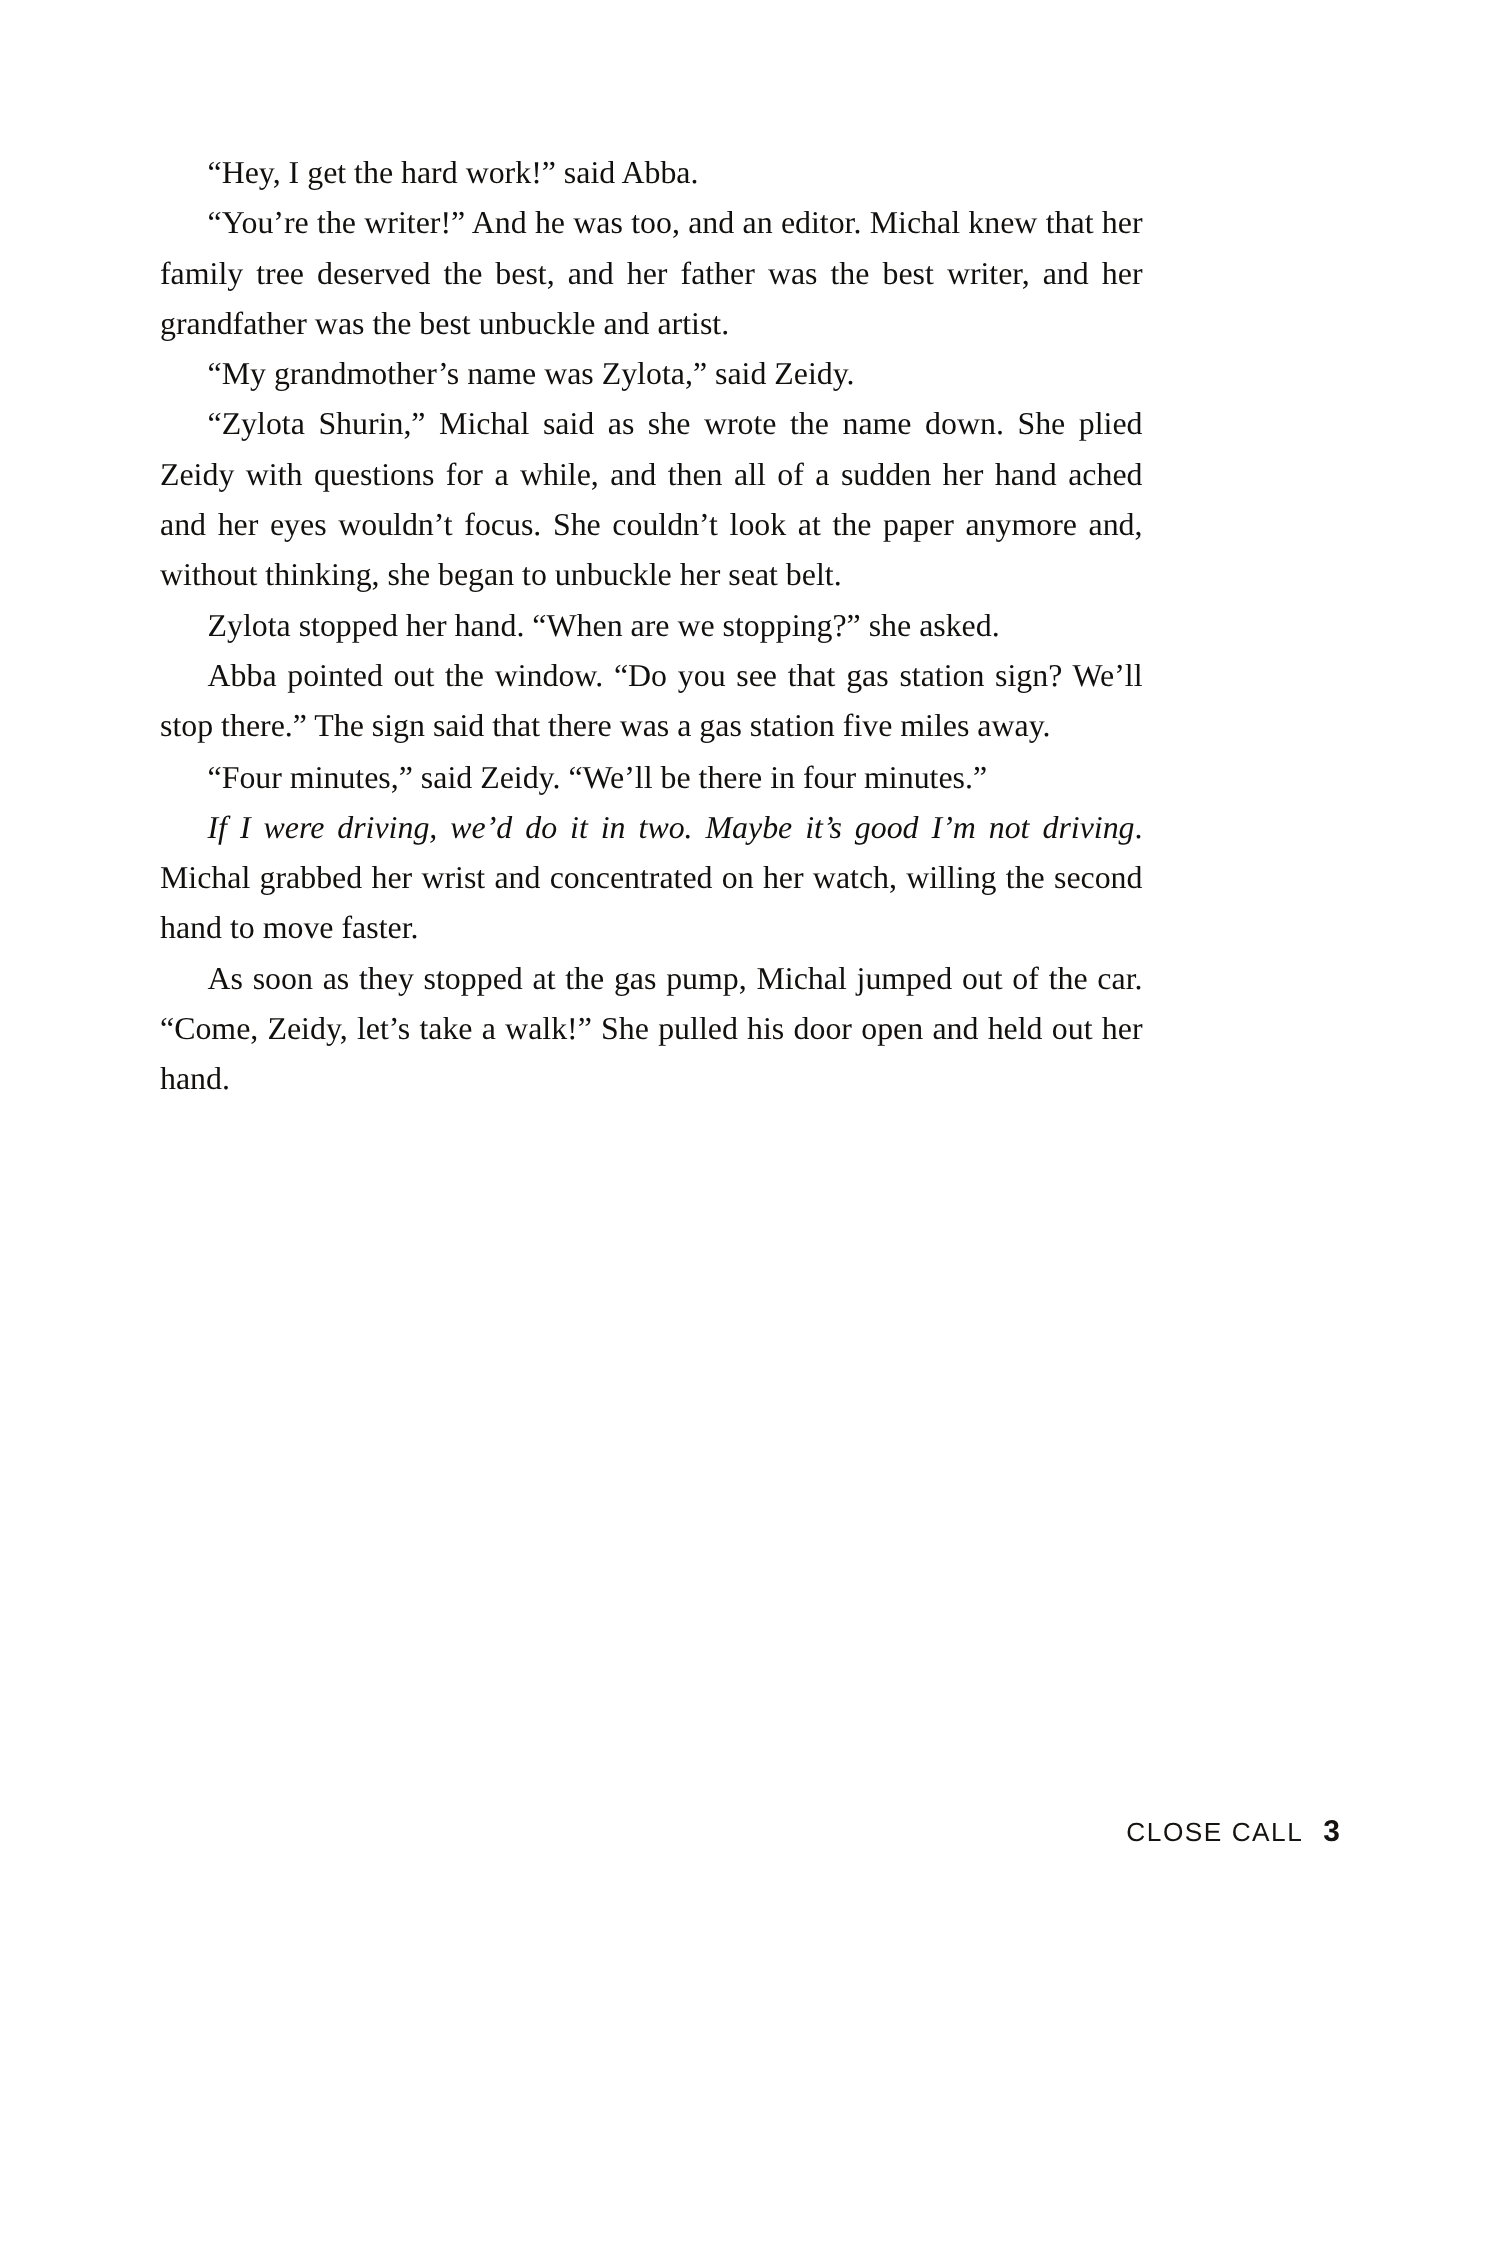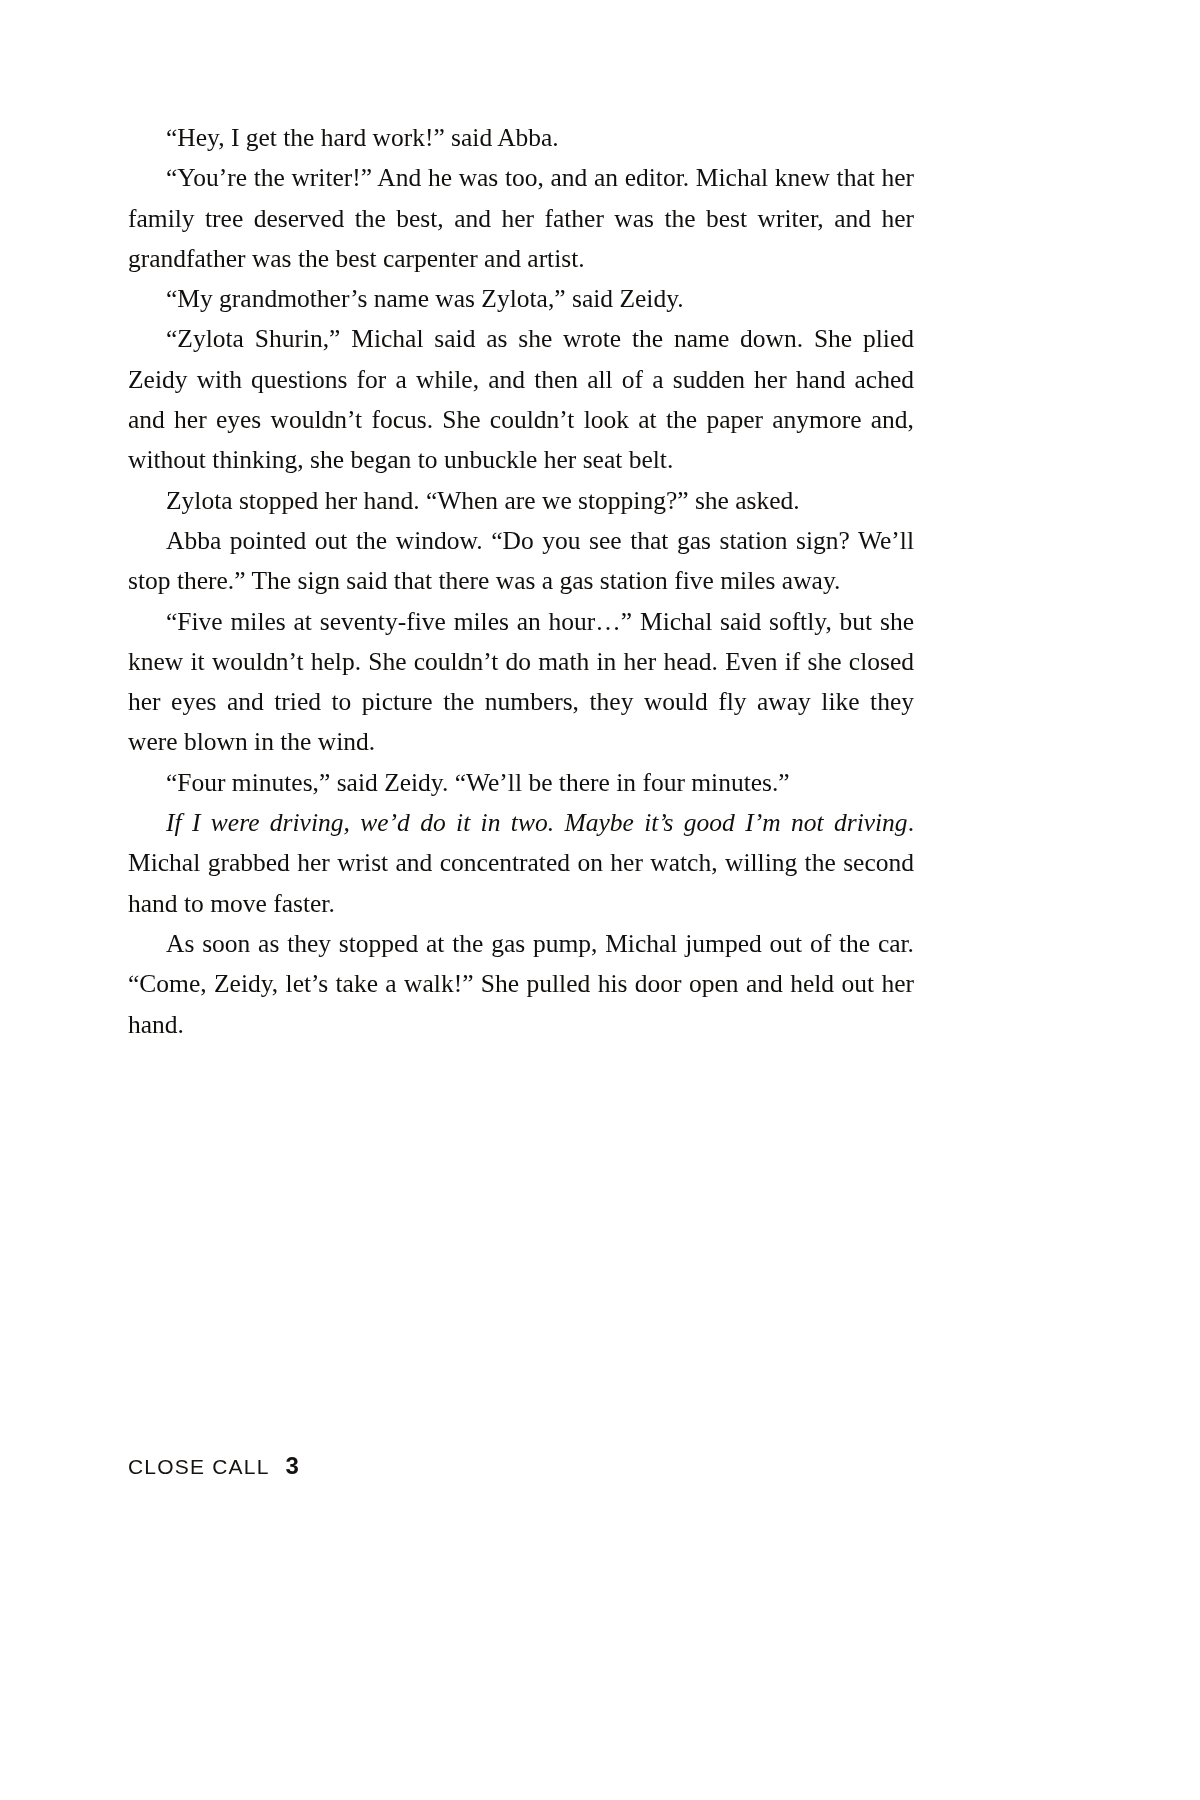--- a/index.html
+++ b/index.html
@@ -35,20 +35,21 @@
   .para em {
     font-style: italic;
     margin-top: 38px;
   }
   .footer {
     position: absolute;
     left: 128px;
     right: 128px;
     top: 1452px;
     display: flex;
+    justify-content: flex-end;
     align-items: baseline;
   }
   .footer-title {
     font-family: "Liberation Sans", "DejaVu Sans", sans-serif;
     font-size: 21px;
     letter-spacing: 1.2px;
     color: #15120f;
   }
   .footer-page {
     font-family: "Liberation Sans", "DejaVu Sans", sans-serif;
@@ -59,26 +60,25 @@
   }
 </style>
 </head>
 <body>
 
 <div class="page">
 
   <div class="text-column">
 
     <p class="para">“Hey, I get the hard work!” said Abba.</p>
-    <p class="para">“You’re the writer!” And he was too, and an editor. Michal knew that her family tree deserved the best, and her father was the best writer, and her grandfather was the best carpenter and artist.</p>
+    <p class="para">“You’re the writer!” And he was too, and an editor. Michal knew that her family tree deserved the best, and her father was the best writer, and her grandfather was the best unbuckle and artist.</p>
     <p class="para">“My grandmother’s name was Zylota,” said Zeidy.</p>
     <p class="para">“Zylota Shurin,” Michal said as she wrote the name down. She plied Zeidy with questions for a while, and then all of a sudden her hand ached and her eyes wouldn’t focus. She couldn’t look at the paper anymore and, without thinking, she began to unbuckle her seat belt.</p>
     <p class="para">Zylota stopped her hand. “When are we stopping?” she asked.</p>
     <p class="para">Abba pointed out the window. “Do you see that gas station sign? We’ll stop there.” The sign said that there was a gas station five miles away.</p>
-    <p class="para">“Five miles at seventy-five miles an hour…” Michal said softly, but she knew it wouldn’t help. She couldn’t do math in her head. Even if she closed her eyes and tried to picture the numbers, they would fly away like they were blown in the wind.</p>
     <p class="para">“Four minutes,” said Zeidy. “We’ll be there in four minutes.”</p>
 
     <p class="para"><em>If I were driving, we’d do it in two. Maybe it’s good I’m not driving</em><span>. Michal grabbed her wrist and concentrated on her watch, willing the second hand to move faster.</span></p>
 
     <p class="para">As soon as they stopped at the gas pump, Michal jumped out of the car. “Come, Zeidy, let’s take a walk!” She pulled his door open and held out her hand.</p>
 
   </div>
 
   <div class="footer">
     <span class="footer-title">CLOSE CALL</span>

